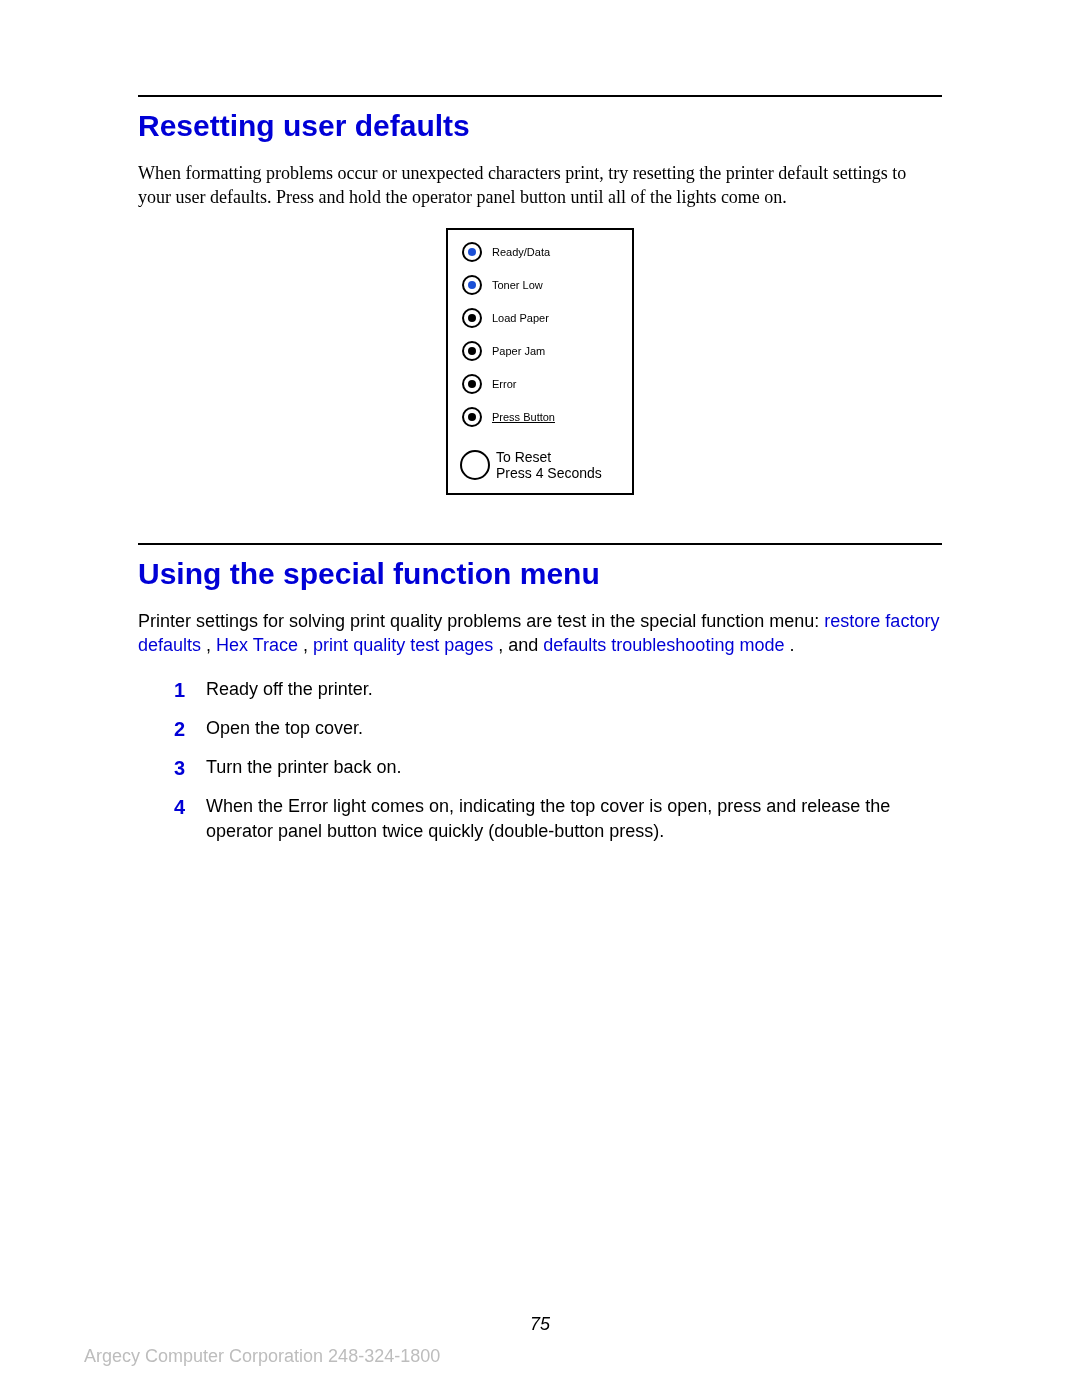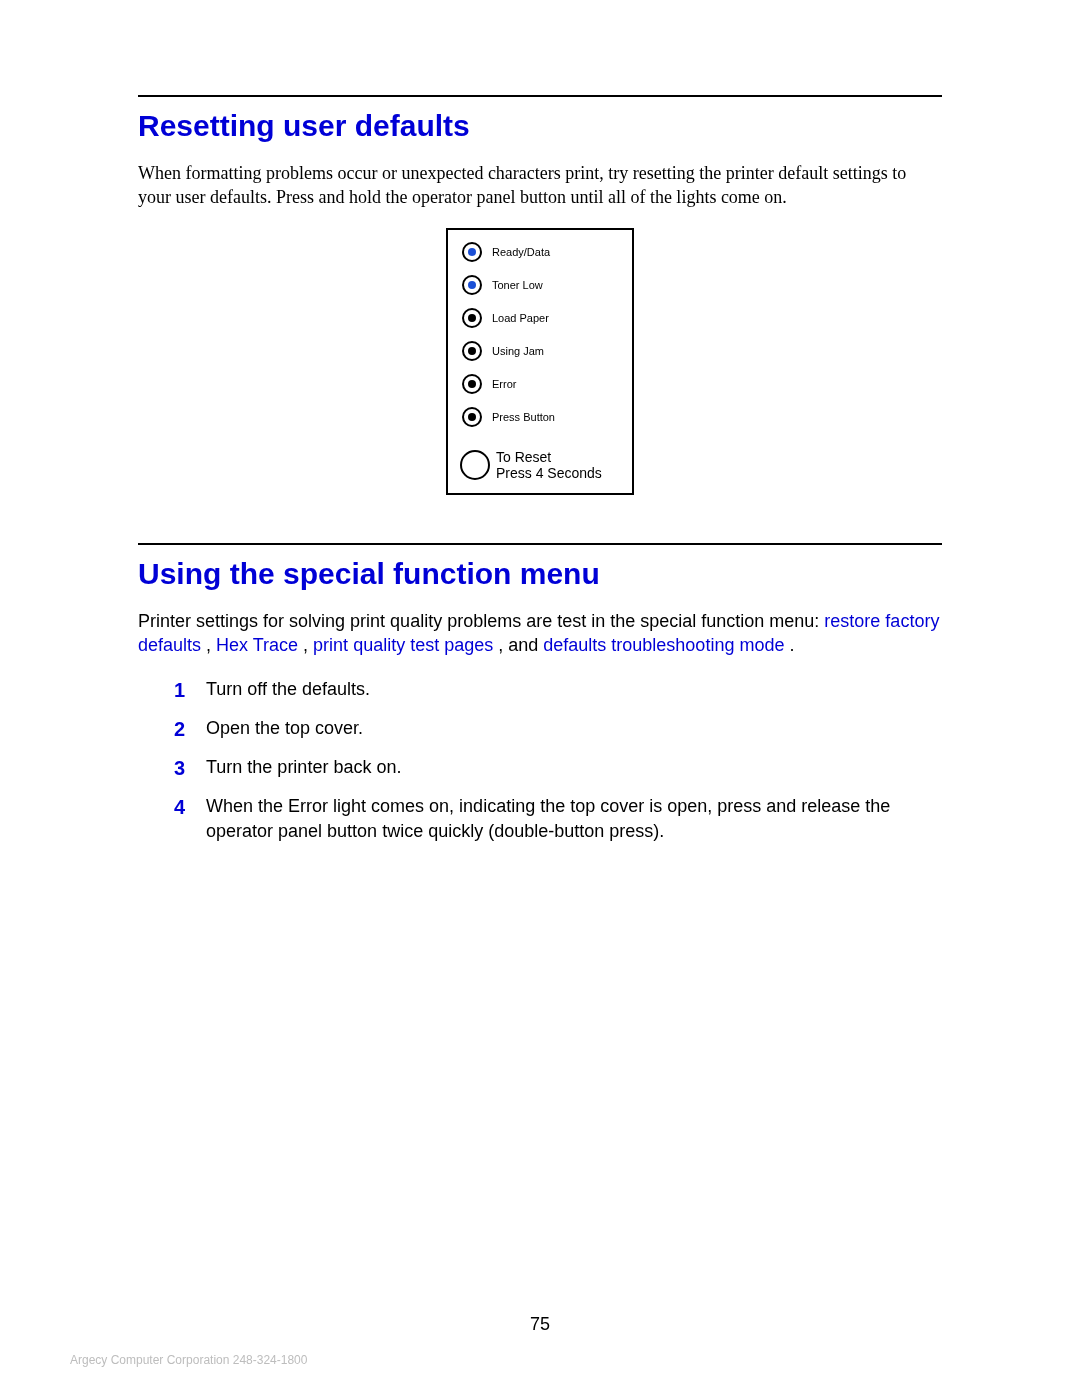--- a/index.html
+++ b/index.html
@@ -48,21 +48,21 @@
     border: 2px solid #000;
     width: 188px;
     padding: 12px 18px 12px 12px;
     box-sizing: border-box;
   }
   .panel-row {
     display: flex;
     align-items: center;
     margin-bottom: 13px;
   }
-  .panel-row:last-of-type { margin-bottom: 6px; }
+  .panel-row:last-of-type { margin-bottom: 6px; text-decoration: underline; }
   .led {
     width: 16px;
     height: 16px;
     border: 2px solid #000;
     border-radius: 50%;
     display: flex;
     align-items: center;
     justify-content: center;
     flex: 0 0 auto;
     margin: 0 10px 0 2px;
@@ -120,27 +120,28 @@
     flex: 0 0 auto;
   }
   ol.steps .step-text { flex: 1 1 auto; }
   .page-number {
     position: absolute;
     bottom: 62px;
     left: 0;
     width: 100%;
     text-align: center;
     font-size: 18px;
+    font-style: italic;
   }
   .footer {
     position: absolute;
     bottom: 30px;
-    left: 70px;
+    left: 84px;
     color: #bdbdbd;
-    font-size: 12px;
+    font-size: 18px;
   }
 </style>
 </head>
 <body>
 
 <div class="page">
 
   <hr class="hr">
   <h2 class="section-heading">Resetting user defaults</h2>
   <p class="body-text">When formatting problems occur or unexpected characters print, try resetting the printer default settings to your user defaults. Press and hold the operator panel button until all of the lights come on.</p>
@@ -163,21 +164,21 @@
           <div class="panel-row">
             <div class="led">
               <div class="led-inner-black"></div>
             </div>
             <div class="panel-label">Load Paper</div>
           </div>
           <div class="panel-row">
             <div class="led">
               <div class="led-inner-black"></div>
             </div>
-            <div class="panel-label">Using Jam</div>
+            <div class="panel-label">Paper Jam</div>
           </div>
           <div class="panel-row">
             <div class="led">
               <div class="led-inner-black"></div>
             </div>
             <div class="panel-label">Error</div>
           </div>
           <div class="panel-row">
             <div class="led">
               <div class="led-inner-black"></div>
@@ -199,21 +200,21 @@
   <h2 class="section-heading">Using the special function menu</h2>
 
   <p class="body-text-2">
     <span>Printer settings for solving print quality problems are test in the special function menu: </span><span class="link">restore factory defaults</span><span> , </span><span class="link">Hex Trace</span><span> , </span><span class="link">print quality test pages</span><span>  , and </span><span class="link">defaults troubleshooting mode</span><span>  .</span>
   </p>
 
 
   <ol class="steps" id="steps-list">
       <li>
         <span class="num">1</span>
-        <span class="step-text">Turn off the defaults.</span>
+        <span class="step-text">Ready off the printer.</span>
       </li>
       <li>
         <span class="num">2</span>
         <span class="step-text">Open the top cover.</span>
       </li>
       <li>
         <span class="num">3</span>
         <span class="step-text">Turn the printer back on.</span>
       </li>
       <li>

